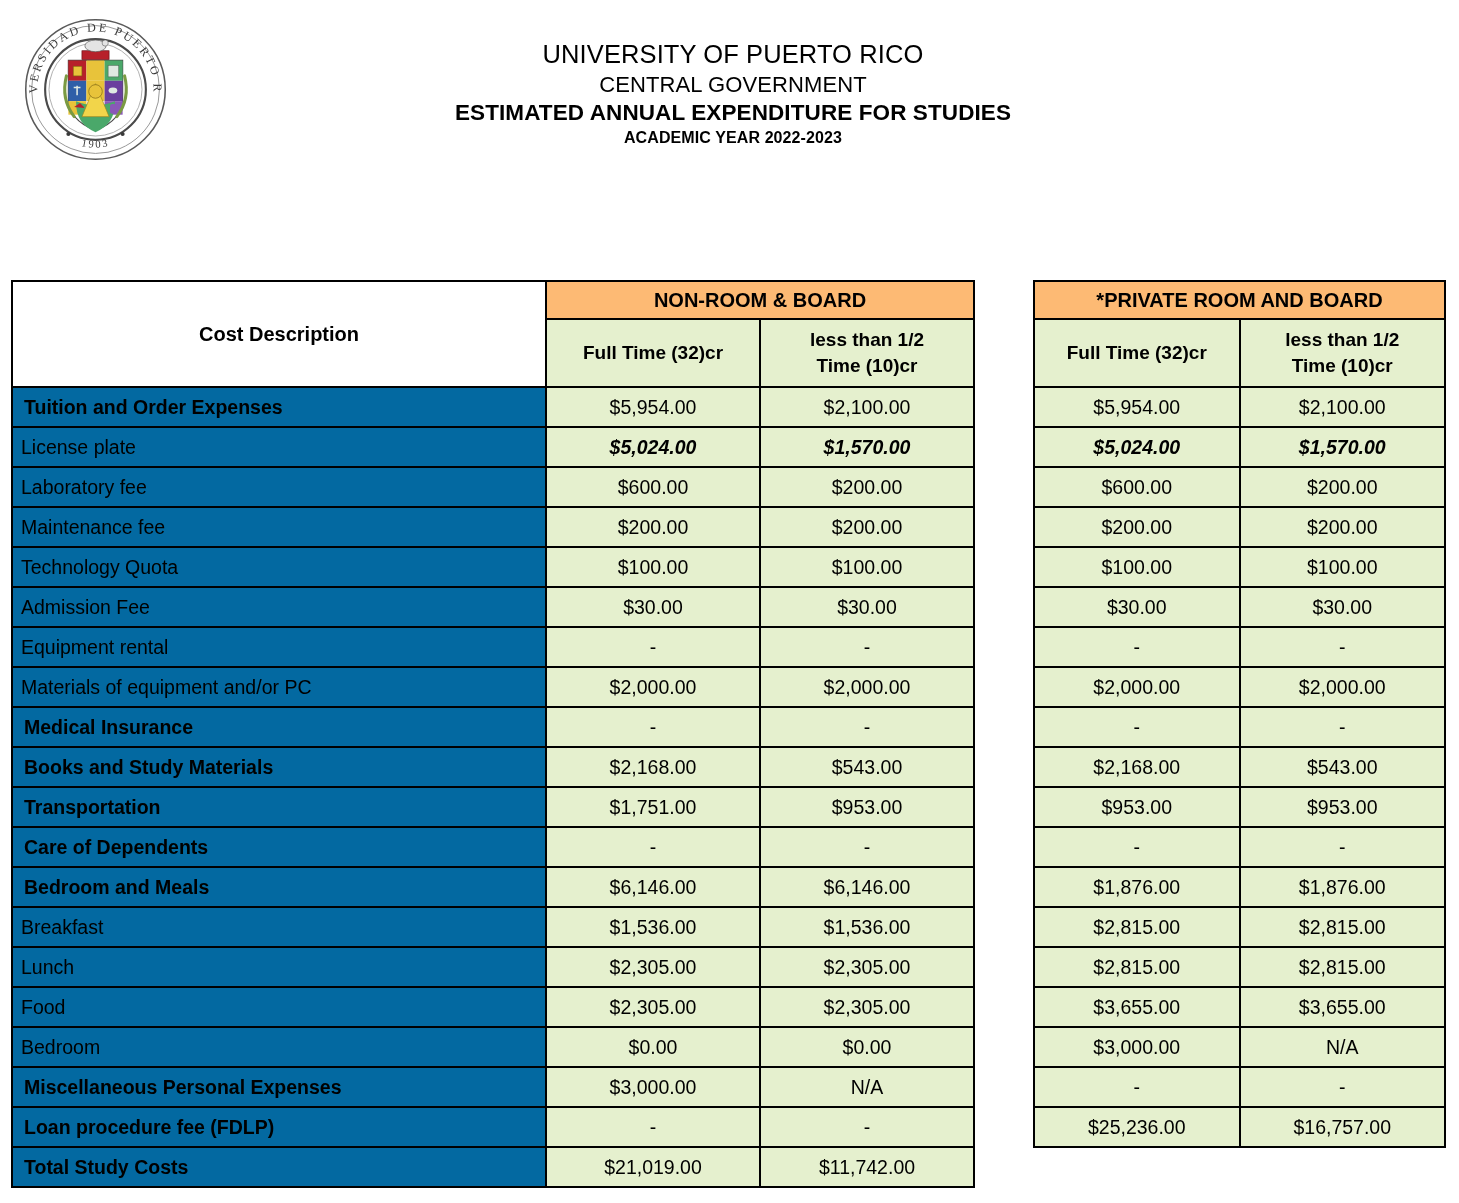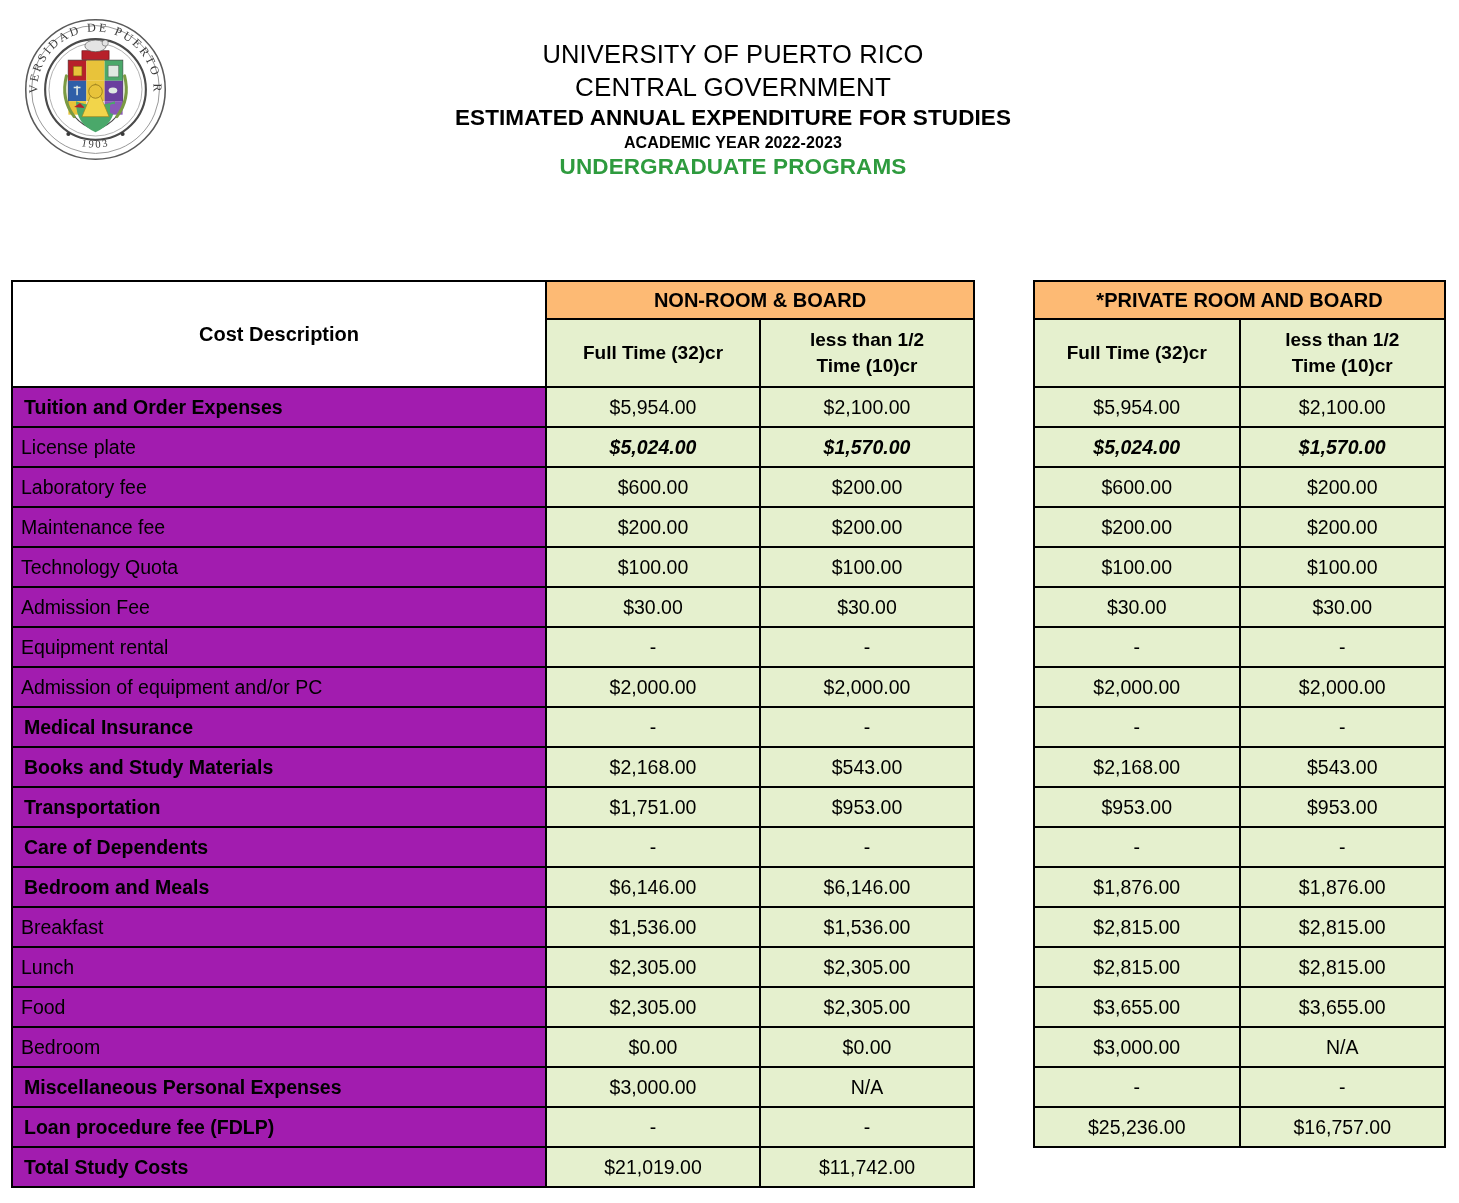--- a/index.html
+++ b/index.html
@@ -36,21 +36,21 @@
     left: 183px;
     top: 38px;
     width: 1100px;
     text-align: center;
   }
   .title-line {
     line-height: 1.28;
     letter-spacing: 0.1px;
   }
   .t1 { font-size: 25.5px; font-weight: 400; }
-  .t2 { font-size: 26px;   font-weight: 400; }
+  .t2 { font-size: 22px;   font-weight: 400; }
   .t3 { font-size: 22.5px; font-weight: 700; }
   .t4 { font-size: 16px; font-weight: 700; }
   .t5 { font-size: 22.5px; font-weight: 700; }
 
   
   .tbl {
     position: absolute;
     border-collapse: collapse;
     table-layout: fixed;
     font-size: 19px;
@@ -90,21 +90,21 @@
     font-size: 20px;
     background: #ffffff;
   }
 
   
   .tbl tbody td {
     height: 40px;
   }
   td.desc {
     text-align: left;
-    background: #a21caf;
+    background: #0369a1;
     font-size: 19.5px;
   }
   td.desc.bold   { font-weight: 700; padding-left: 11px; }
   td.desc.indent { }
   td.val {
     text-align: center;
     background: #E5F0CE;
     font-size: 19.5px;
   }
   td.val.bi { font-weight: 700; font-style: italic; }
@@ -166,21 +166,20 @@
         <path d="M110 66 q6 24 -8 42" fill="none" stroke="#7a9a42" stroke-width="3.2" stroke-linecap="round"></path>
       </g>
     </svg>
   </div>
 
   <div class="title-block">
     <div class="title-line t1">UNIVERSITY OF PUERTO RICO</div>
     <div class="title-line t2">CENTRAL GOVERNMENT</div>
     <div class="title-line t3">ESTIMATED ANNUAL EXPENDITURE FOR STUDIES</div>
     <div class="title-line t4">ACADEMIC YEAR 2022-2023</div>
-    <div class="title-line t5" id="program-level" style="color: rgb(46, 155, 62);">UNDERGRADUATE PROGRAMS</div>
   </div>
 </div>
 
 <table class="tbl left">
   <colgroup>
     <col class="c-desc">
       <col class="c-val">
       <col class="c-val">
   </colgroup>
   <thead>
@@ -228,21 +227,21 @@
         <td class="desc indent">Admission Fee</td>
         <td class="val">$30.00</td>
         <td class="val">$30.00</td>
       </tr>
       <tr>
         <td class="desc indent">Equipment rental</td>
         <td class="val">-</td>
         <td class="val">-</td>
       </tr>
       <tr>
-        <td class="desc indent">Admission of equipment and/or PC</td>
+        <td class="desc indent">Materials of equipment and/or PC</td>
         <td class="val">$2,000.00</td>
         <td class="val">$2,000.00</td>
       </tr>
       <tr>
         <td class="desc bold">Medical Insurance</td>
         <td class="val">-</td>
         <td class="val">-</td>
       </tr>
       <tr>
         <td class="desc bold">Books and Study Materials</td>

